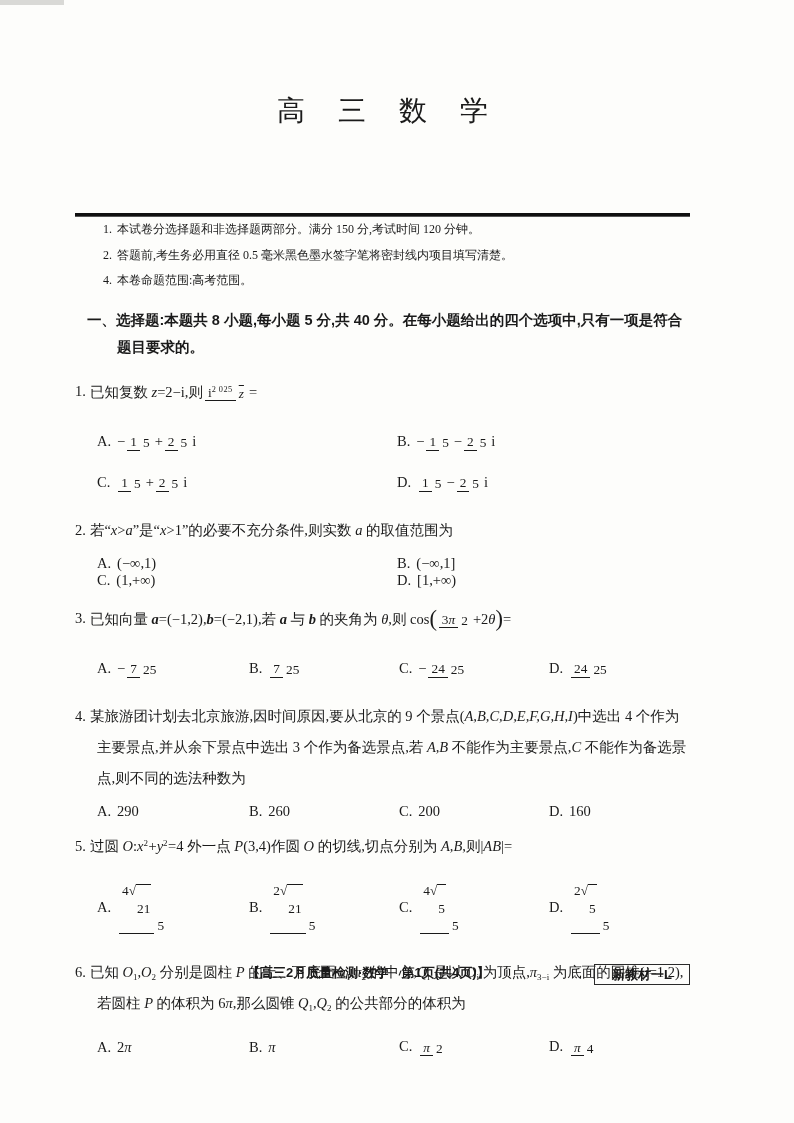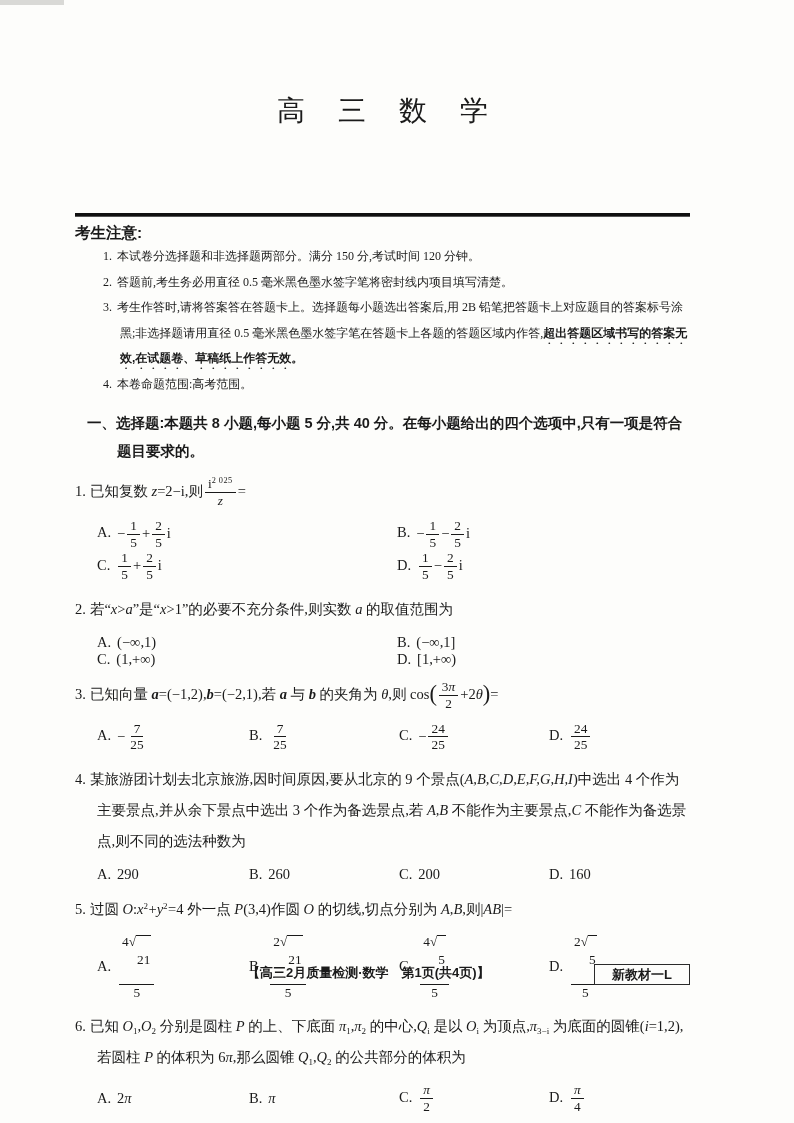--- a/index.html
+++ b/index.html
@@ -56,23 +56,23 @@
     align-items:center;
   }
   .opts2{grid-template-columns:300px 1fr;}
   .opts4{grid-template-columns:152px 150px 150px 1fr;}
   .opt{white-space:nowrap;}
   .opt-label{margin-right:6px;}
   
   .mi{font-style:italic;font-family:"Liberation Serif","DejaVu Serif",serif;}
   .mbi{font-style:italic;font-weight:700;font-family:"Liberation Serif","DejaVu Serif",serif;}
   .frac{
-    display:inline-flex;flex-direction:column;align-items:center;
+    display:inline-flex;align-items:flex-end;
     vertical-align:middle;font-size:.92em;line-height:1.18;
-    margin:0 2px;text-indent:0;
+    margin:12px 2px;text-indent:0;
   }
   .fn{border-bottom:1px solid #1a1a1a;padding:0 3px;display:inline-block;}
   .fd{padding:0 3px;display:inline-block;}
   sup.msup{font-size:.62em;line-height:0;vertical-align:.55em;letter-spacing:.5px;}
   sub.msub{font-size:.62em;line-height:0;vertical-align:-.35em;}
   .mbar{text-decoration:overline;font-style:italic;}
   .sqrt{display:inline-flex;align-items:flex-start;line-height:1.15;}
   .sq-sym{line-height:1.05;}
   .sq-rad{border-top:1px solid #1a1a1a;padding:16px 1px;}
   .bigp{font-size:1.55em;line-height:0;vertical-align:-.1em;}
@@ -88,25 +88,23 @@
 </style>
 </head>
 <body>
 
 <div class="page">
   <div class="scan-edge"></div>
   <div class="content">
     <h1 class="title">高 三 数 学</h1>
     <div class="rule"></div>
     <div class="notice">
-      <div class="notice-heading">考生注意:</div>
       <div id="notice-items">
           <p class="notice-item"><span class="n-num">1.</span>本试卷分选择题和非选择题两部分。满分 150 分,考试时间 120 分钟。</p>
           <p class="notice-item"><span class="n-num">2.</span>答题前,考生务必用直径 0.5 毫米黑色墨水签字笔将密封线内项目填写清楚。</p>
-          <p class="notice-item"><span class="n-num">3.</span>考生作答时,请将答案答在答题卡上。选择题每小题选出答案后,用 2B 铅笔把答题卡上对应题目的答案标号涂黑;非选择题请用直径 0.5 毫米黑色墨水签字笔在答题卡上各题的答题区域内作答,<span class="emdot">超出答题区域书写的答案无效,在试题卷、草稿纸上作答无效。</span></p>
           <p class="notice-item"><span class="n-num">4.</span>本卷命题范围:高考范围。</p>
         </div>
     </div>
     <div class="section-heading">一、选择题:本题共 8 小题,每小题 5 分,共 40 分。在每小题给出的四个选项中,只有一项是符合题目要求的。</div>
     <div id="questions" class="questions">
         <div class="question">
           <div class="stem"><span class="q-num">1.</span>已知复数 <span class="mi">z</span>=2−i,则<span class="frac">
               <span class="fn">i<sup class="msup">2 025</sup></span>
               <span class="fd"><span class="mbar">z</span></span>
             </span>=</div>

